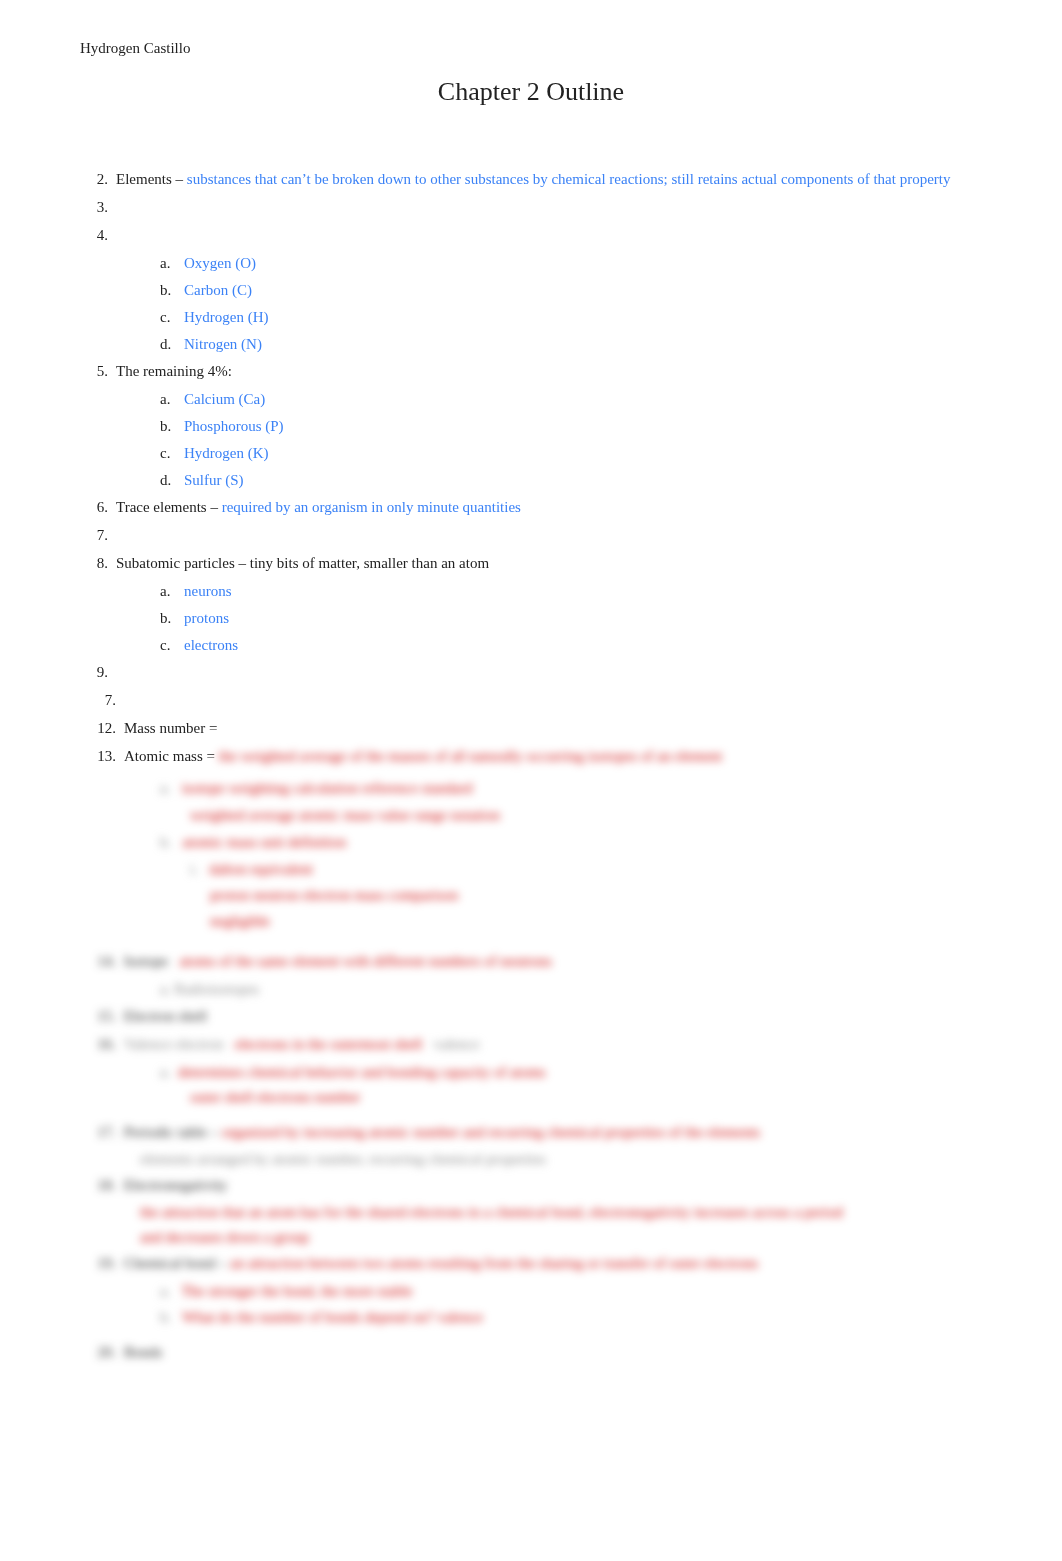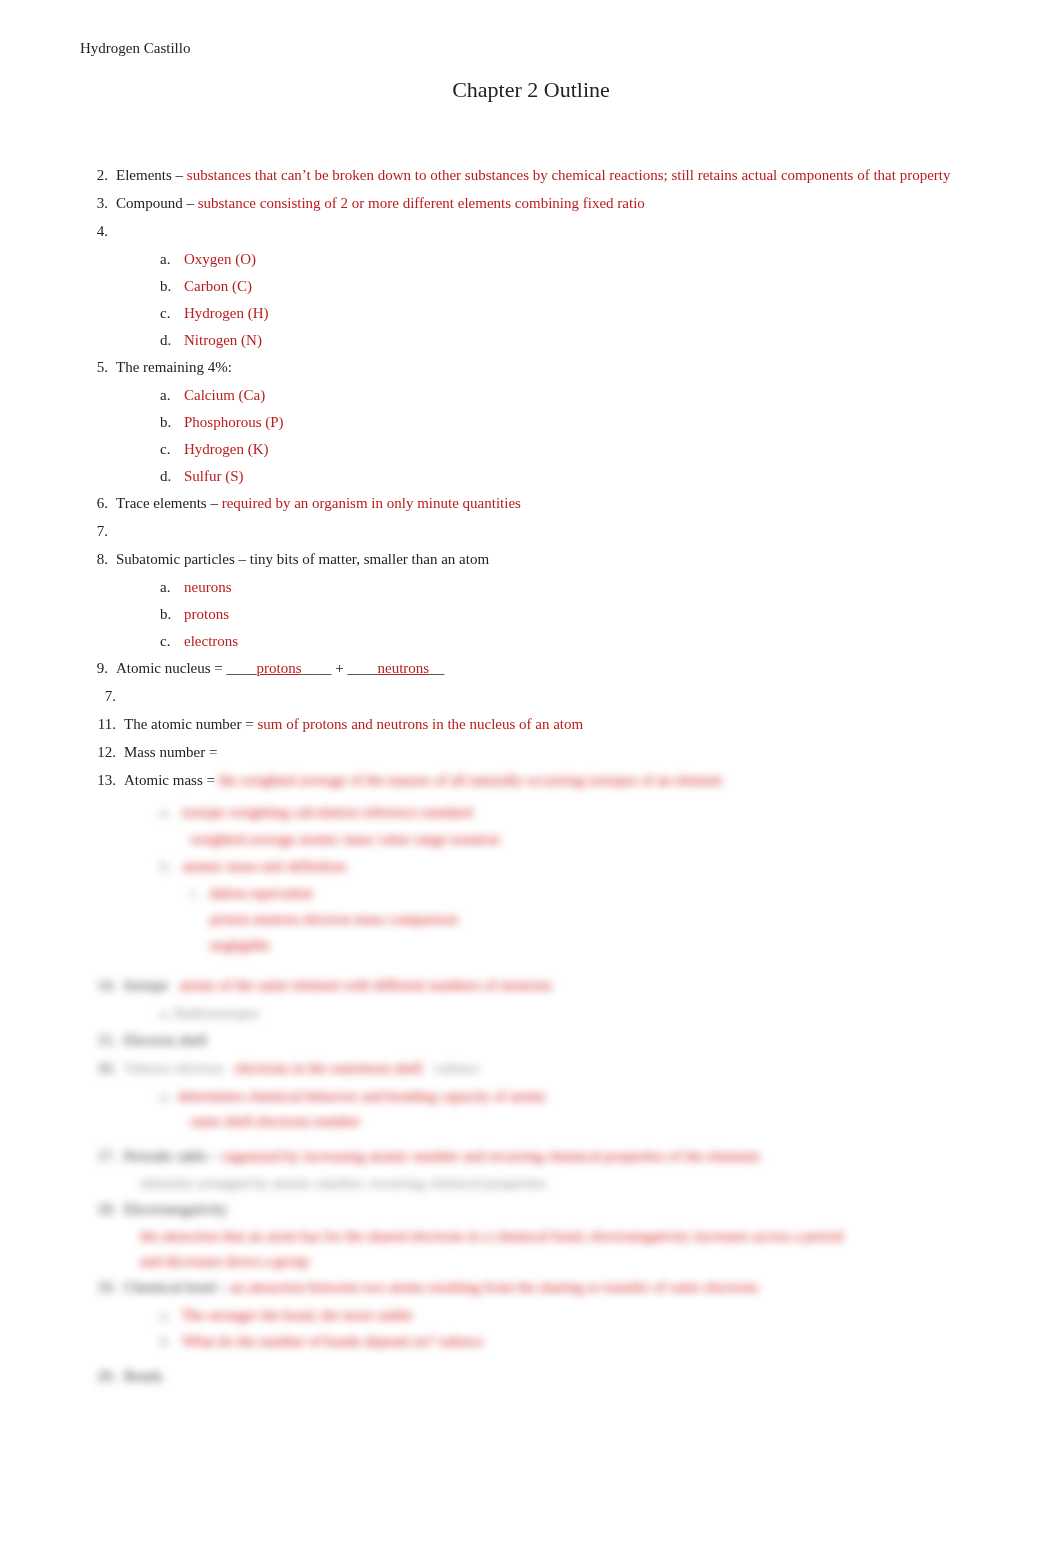--- a/index.html
+++ b/index.html
@@ -19,31 +19,31 @@
     }
 
     .author-name {
       font-size: 15px;
       color: #222;
       margin-bottom: 20px;
     }
 
     .chapter-title {
       text-align: center;
-      font-size: 22px;
+      font-size: 26px;
       font-weight: normal;
       margin-bottom: 60px;
     }
 
     .outline-content {
       margin-top: 10px;
     }
 
     .red {
-      color: #b91c1c;
+      color: #3b82f6;
     }
 
     .underline {
       text-decoration: underline;
     }
 
     .blurred {
       filter: blur(4px);
       color: #cc0000;
       user-select: none;
@@ -90,23 +90,20 @@
 
   <div class="list-row">
     <span class="num-label">2.</span>
     <span>
       <span>Elements – </span><span class="red">substances that can’t be broken down to other substances by chemical reactions; still retains actual components of that property</span>
     </span>
   </div>
 
   <div class="list-row">
     <span class="num-label">3.</span>
-    <span>
-      <span>Compound – </span><span class="red">substance consisting of 2 or more different elements combining fixed ratio</span>
-    </span>
   </div>
 
   <div class="list-row">
     <span class="num-label">4.</span>
   </div>
 
   <div class="list-row-indent">
     <span class="alpha-label">a.</span>
     <span class="red">Oxygen (O)</span>
   </div>
@@ -169,35 +166,26 @@
     <span class="alpha-label">b.</span>
     <span class="red">protons</span>
   </div>
   <div class="list-row-indent">
     <span class="alpha-label">c.</span>
     <span class="red">electrons</span>
   </div>
 
   <div class="list-row">
     <span class="num-label">9.</span>
-    <span>
-      <span>Atomic nucleus = ____</span><span class="red underline">protons</span><span>____ + ____</span><span class="red underline">neutrons</span><span>__</span>
-    </span>
   </div>
 
   <div class="list-row">
     <span class="num-label" style="min-width:36px;">7.</span>
   </div>
 
-  <div class="list-row">
-    <span class="num-label" style="min-width:36px;">11.</span>
-    <span>
-      <span>  The atomic number = </span><span class="red">sum of protons and neutrons in the nucleus of an atom</span>
-    </span>
-  </div>
 
   <div class="list-row">
     <span class="num-label" style="min-width:36px;">12.</span>
     <span>
       <span>Mass number = </span><span class="red"></span>
     </span>
   </div>
 
   <div class="list-row">
     <span class="num-label" style="min-width:36px;">13.</span>

